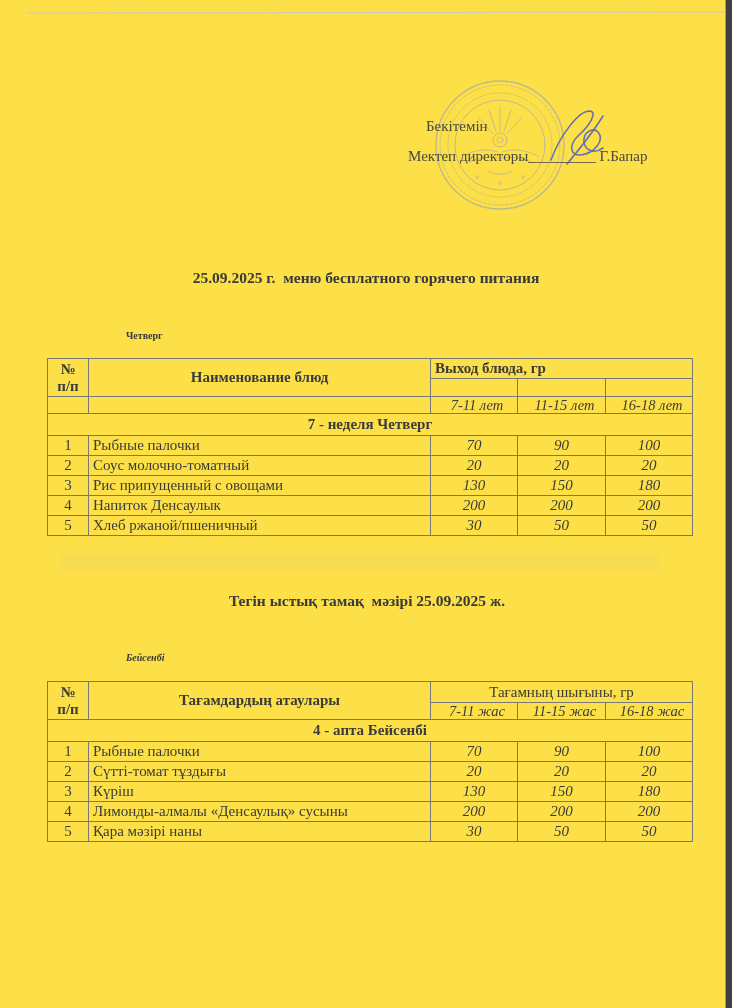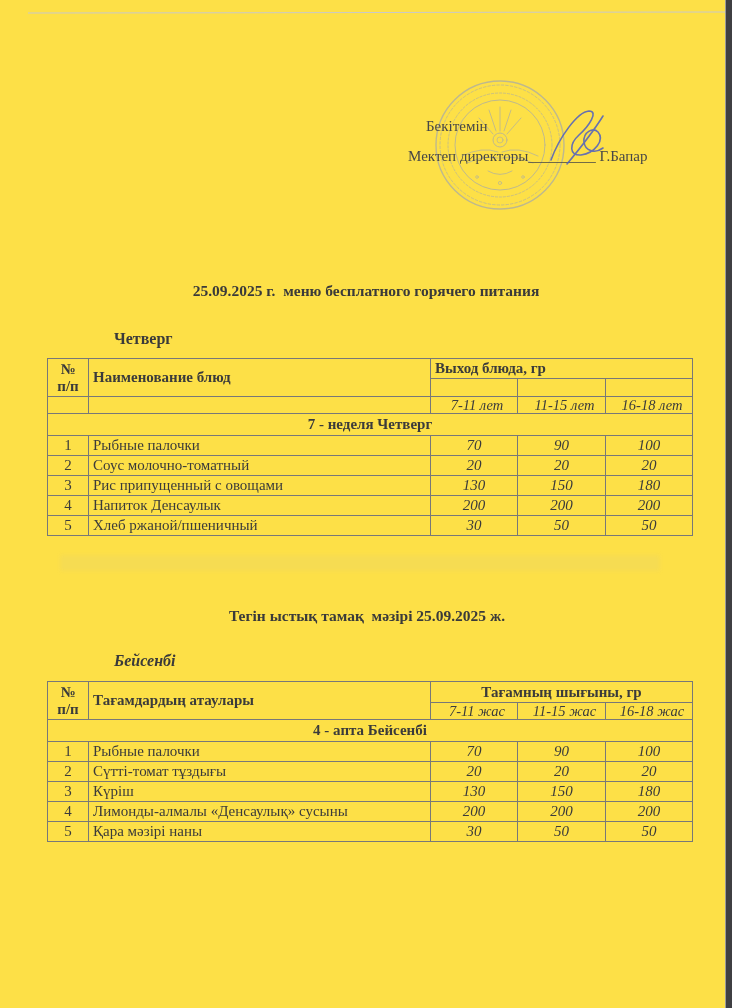--- a/index.html
+++ b/index.html
@@ -25,44 +25,44 @@
   }
   .stamp{position:absolute;left:432px;top:77px;width:136px;height:136px;}
   .signature{position:absolute;left:543px;top:104px;width:76px;height:68px;}
   .approval{
     position:absolute;left:408px;top:118px;width:300px;
     font-size:15px;line-height:1.1;color:#474747;
   }
   .approval .l1{margin-left:18px;margin-bottom:13px;}
   .approval .l2{white-space:nowrap;}
   .doc-title{
-    position:absolute;left:0;top:282px;width:100%;
+    position:absolute;left:0;top:269px;width:100%;
     box-sizing:border-box;
     text-align:center;font-size:15.5px;font-weight:bold;color:#3a3a3a;
   }
-  .doc-title.kz{top:592px;padding-left:2px;margin-top:15px;}
+  .doc-title.kz{top:592px;padding-left:2px;}
   .day-label{
-    position:absolute;left:114px;font-size:16px;font-weight:bold;color:#3a3a3a;
+    position:absolute;left:126px;font-size:10px;font-weight:bold;color:#3a3a3a;
   }
   .day-label.ru{top:330px;}
   .day-label.kz{top:652px;font-style:italic;}
   table.menu{
     position:absolute;left:47px;border-collapse:collapse;table-layout:fixed;
     width:645px;font-size:15px;color:#3b3b3b;
   }
   table.menu.ru{top:358px;}
   table.menu.kz{top:681px;}
   table.menu td{
     border:1px solid #787878;padding:0 4px;line-height:1.12;
     overflow:hidden;white-space:nowrap;
   }
   td.h-num{font-weight:bold;text-align:center;line-height:1.15;}
-  td.h-name{font-weight:bold;padding-left:7px;}
+  td.h-name{font-weight:bold;padding-left:7px;text-align:center;}
   td.h-out-left{font-weight:bold;padding-left:8px;height:19px;}
-  td.h-out-center{font-weight:bold;text-align:center;height:20px;}
+  td.h-out-center{font-weight:normal;text-align:center;height:20px;}
   tr.empty-row td{height:17px;}
   tr.age-row td{height:16px;font-style:italic;text-align:center;font-size:14.5px;padding-left:10px;}
   tr.band-row td{height:21px;font-weight:bold;text-align:center;}
   tr.data-row td{height:19px;}
   td.c-num{text-align:center;}
   td.c-name{padding-left:7px;}
   td.c-val{text-align:center;font-style:italic;}
 </style>
 </head>
 <body>

